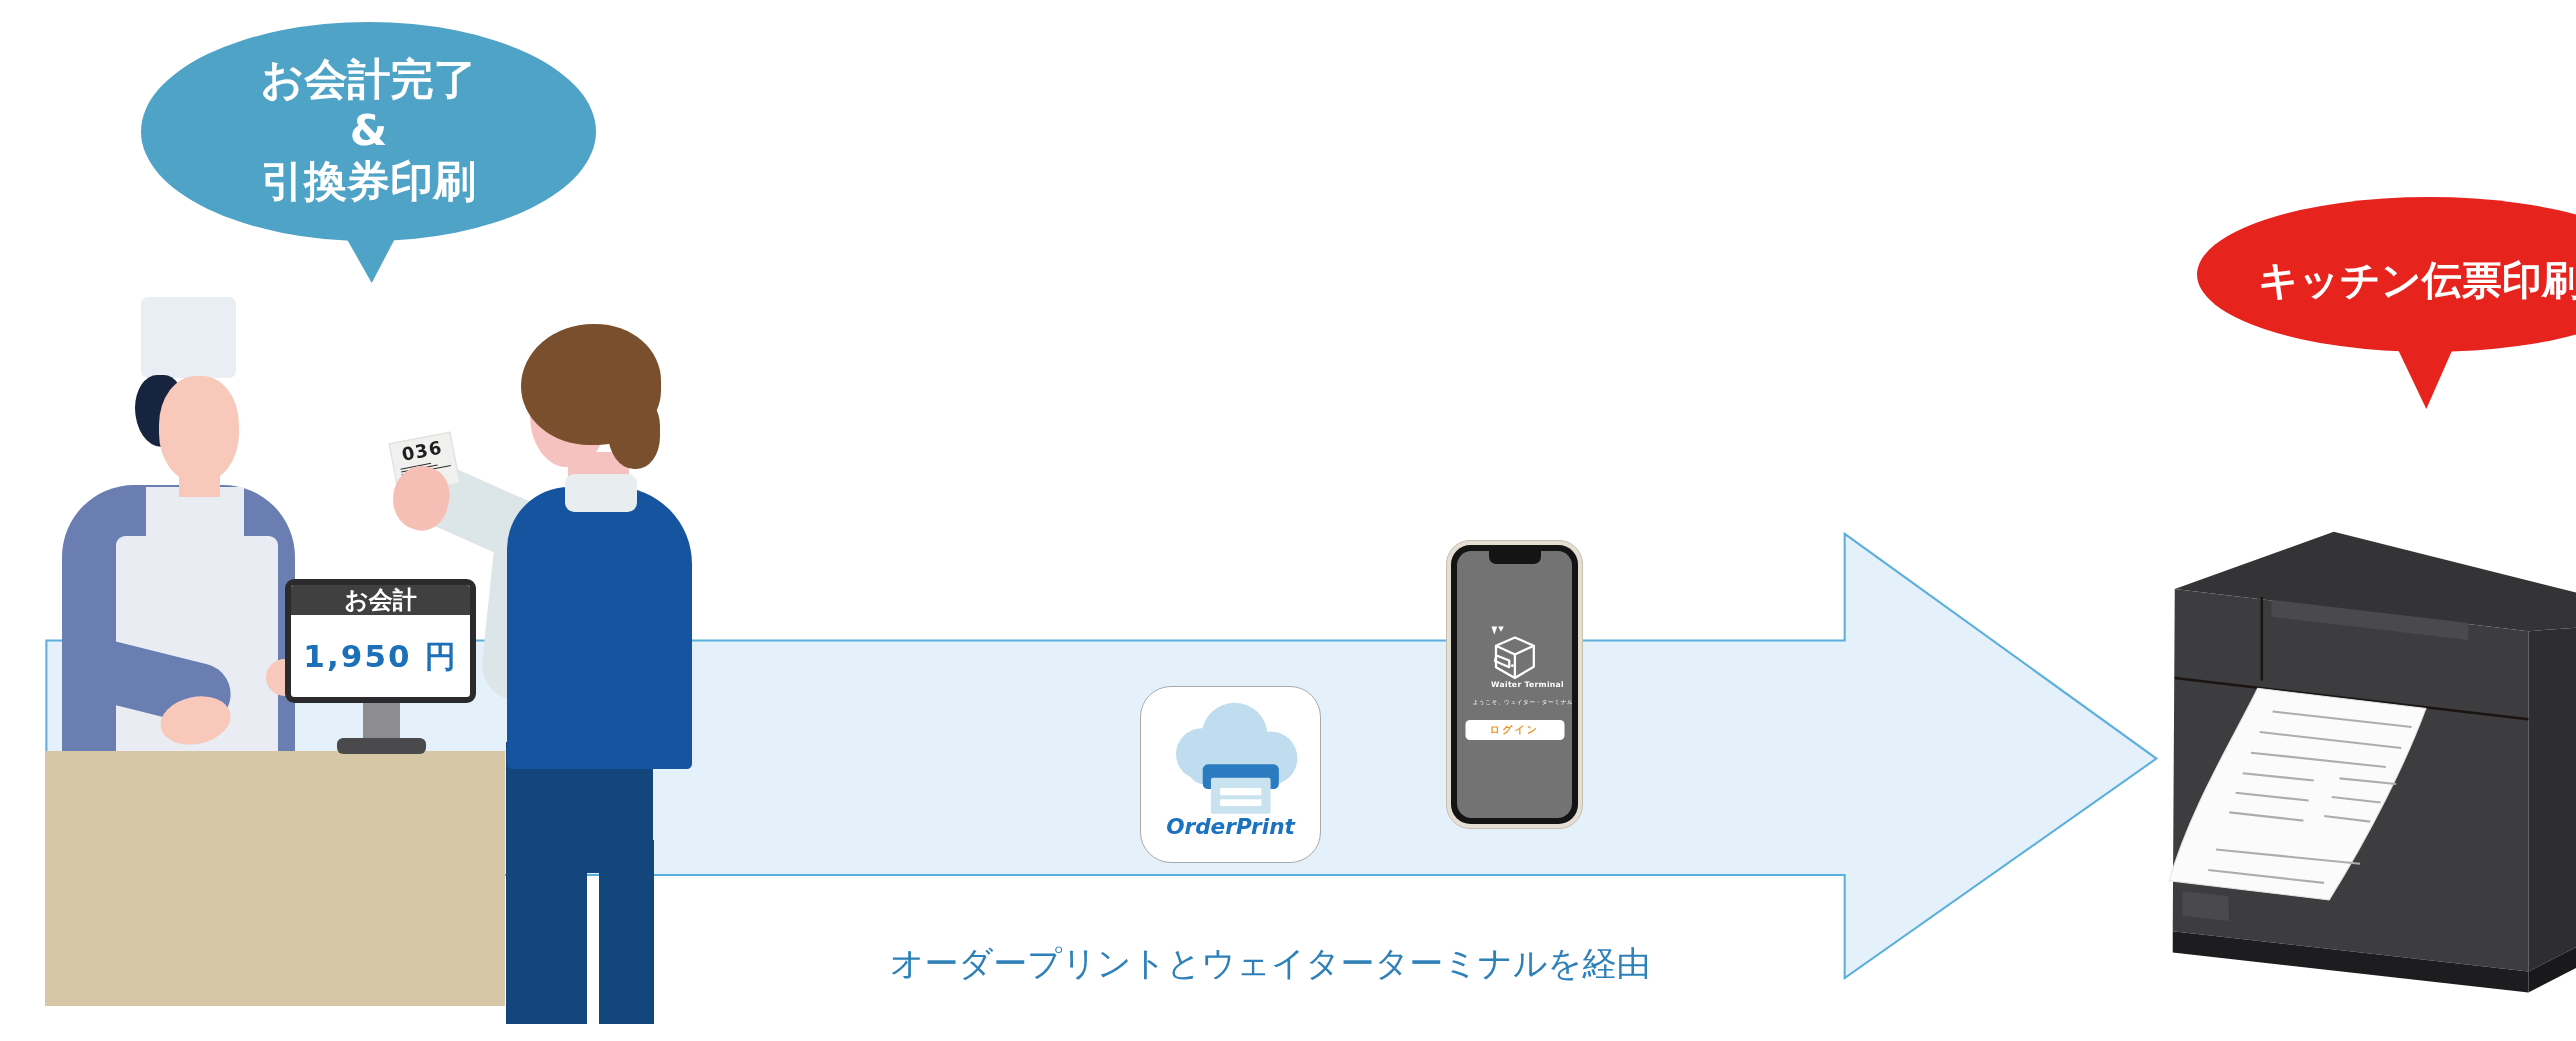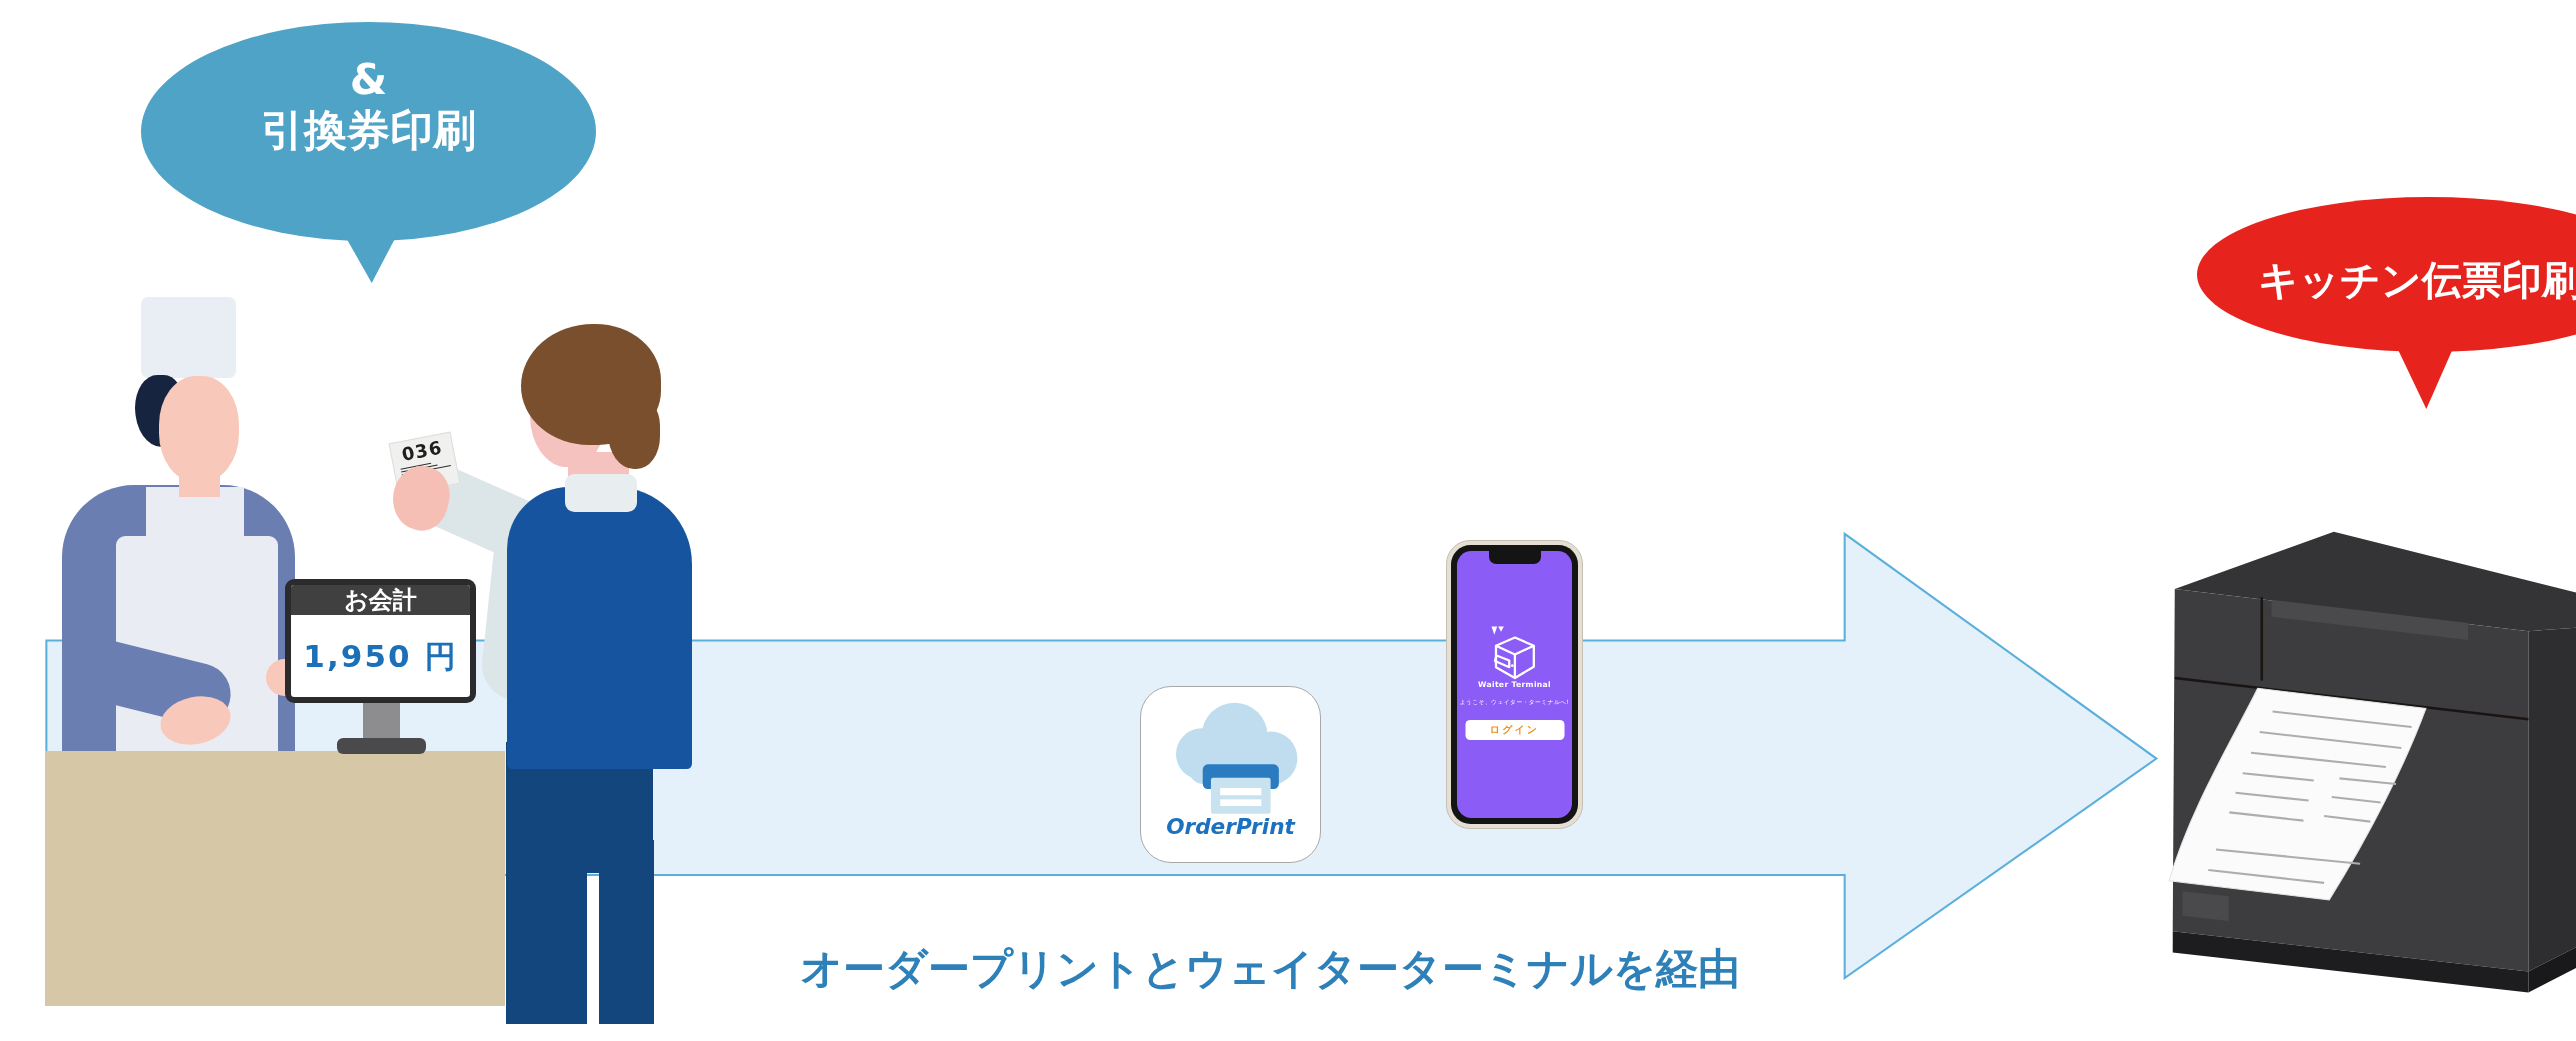--- a/index.html
+++ b/index.html
@@ -18,32 +18,32 @@
   
   .tab-frame{background:#1A1A1C;border:2.1px solid #A2A2A4;border-radius:17.5px;}
   .tab-screen{position:absolute;left:12.4px;top:12.4px;right:12.4px;bottom:12.4px;background:#2A7FBE;border-radius:5.2px;
               display:flex;align-items:center;justify-content:center;color:#fff;font-weight:bold;font-size:44px;letter-spacing:1px;}
   
   .op-card{background:#ffffff;border:1.5px solid #A9A9A9;border-radius:31px;overflow:hidden;}
   .op-label{color:#1C72BF;font-weight:bold;font-size:21.6px;margin-top:-3.1px;font-style:italic;}
   
   .ph-frame{background:#E5DED3;border:1px solid #C6BFB2;border-radius:24px;}
   .ph-bezel{position:absolute;left:4.1px;top:4.1px;right:4.1px;bottom:4.1px;background:#141414;border-radius:19.6px;}
-  .ph-screen{position:absolute;left:5.7px;top:5.7px;right:5.7px;bottom:5.7px;background:#8b5cf6;border-radius:14.4px;overflow:hidden;}
+  .ph-screen{position:absolute;left:5.7px;top:5.7px;right:5.7px;bottom:5.7px;background:#737373;border-radius:14.4px;overflow:hidden;padding-left:13px;}
   .ph-notch{position:absolute;top:0;left:50%;transform:translateX(-50%);width:52px;height:13.4px;background:#141414;border-radius:0 0 7.2px 7.2px;}
   .ph-title{position:absolute;top:129px;width:100%;color:#fff;font-weight:bold;font-size:7.7px;letter-spacing:0.3px;}
   .ph-welcome{position:absolute;top:148px;width:100%;color:#fff;font-size:5.7px;letter-spacing:0.5px;}
   .ph-btn{position:absolute;top:169px;left:50%;transform:translateX(-50%);width:99px;height:20.6px;background:#fff;border-radius:4.6px;
           color:#EE8F1F;font-weight:bold;font-size:10px;letter-spacing:2.1px;line-height:20.6px;text-align:center;}
   
   .ticket{background:#F0F0EE;border:0.5px solid #DDDDDA;transform:rotate(-11deg);box-sizing:border-box;padding-top:2.1px;}
   .ticket-no{font-weight:bold;font-size:18px;color:#1F1F1F;letter-spacing:1px;text-align:center;}
   .tline{height:0;border-top:1.5px solid #2d2d2d;margin:3.1px 5.2px 0 6.2px;}
   
-  .caption{color:#2E81B8;font-weight:bold;font-size:42px;white-space:nowrap;}
+  .caption{color:#2E81B8;font-weight:normal;font-size:34px;white-space:nowrap;}
 </style>
 </head>
 <body>
 
 <div id="stage">
 
   <svg class="abs" style="left:0;top:0;z-index:1;" width="2750" height="1042" viewBox="0 0 5337 2022">
     <polygon points="90,1243 3580,1243 3580,1036 4185,1472 3580,1898 3580,1698 90,1698" fill="#E4F1FA" stroke="#5AAFDB" stroke-width="4"></polygon>
   </svg>
 
@@ -155,20 +155,21 @@
       <line x1="330" y1="575" x2="420" y2="586"></line>
       <line x1="120" y1="640" x2="400" y2="668"></line>
       <line x1="105" y1="680" x2="330" y2="705"></line>
     </g>
   </svg>
 
   <div class="abs" style="left:0;top:0;z-index:7;">
     <div class="balloon-body abs" style="left:141px;top:21.6px;width:455px;height:219px;background:#4FA3C7;"></div>
     <div class="balloon-tail abs" style="left:340px;top:227px;width:61px;height:56px;background:#4FA3C7;"></div>
     <div class="balloon-text abs ctr" style="left:141px;top:54px;width:455px;font-size:43px;line-height:51px;">
+      <div>お会計完了</div>
       <div>&amp;</div>
       <div>引換券印刷</div>
     </div>
   </div>
 
   <div class="abs" style="left:0;top:0;z-index:7;">
     <div class="balloon-body abs" style="left:2197px;top:197px;width:464px;height:155px;background:#E7231E;"></div>
     <div class="balloon-tail abs" style="left:2392px;top:337px;width:66px;height:72px;background:#E7231E;"></div>
     <div class="balloon-text abs ctr" style="left:2197px;top:253px;width:464px;font-size:40px;">キッチン伝票印刷!</div>
   </div>

